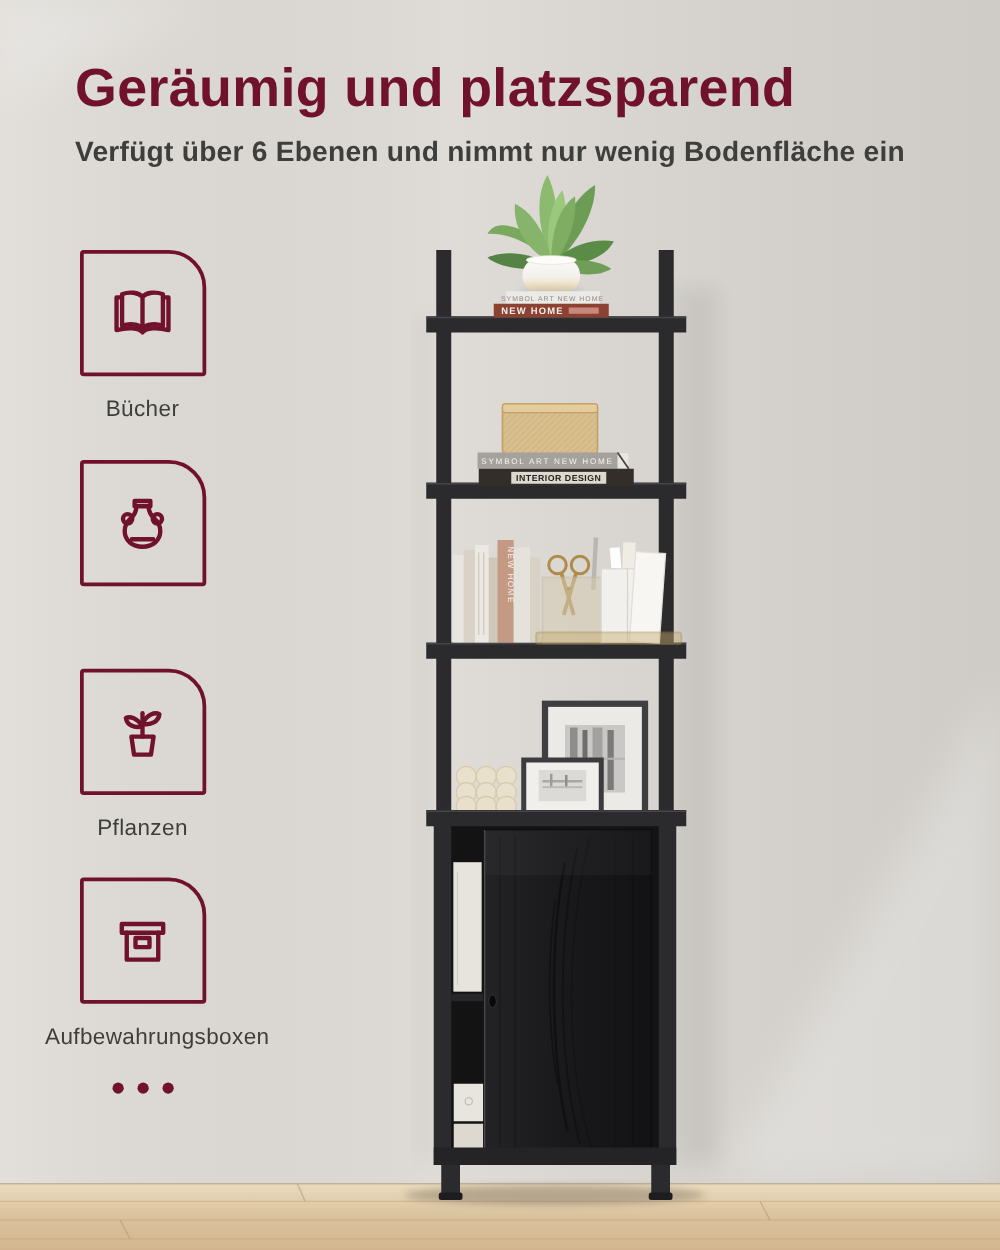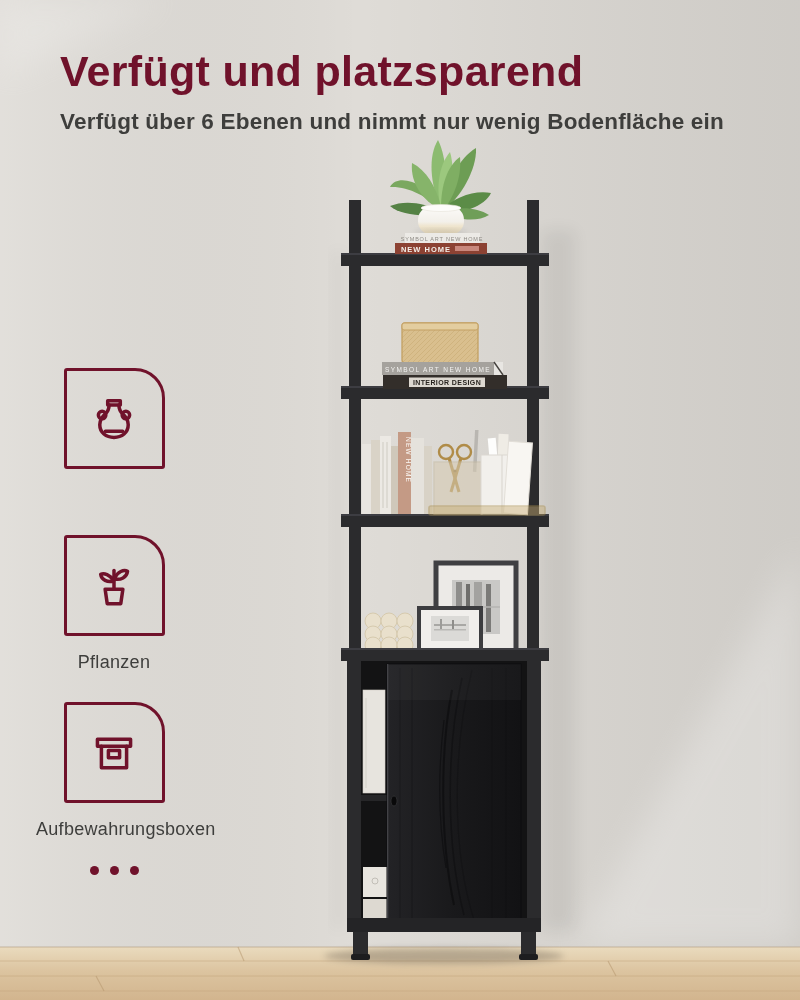--- a/index.html
+++ b/index.html
@@ -262,24 +262,34 @@
       <g>
         <rect x="353" y="932" width="15" height="25" style="fill:var(--color-shelf,#2B2B2D)"></rect>
         <rect x="521" y="932" width="15" height="25" style="fill:var(--color-shelf,#2B2B2D)"></rect>
         <rect x="351" y="954" width="19" height="6" rx="2" fill="#1D1D1F"></rect>
         <rect x="519" y="954" width="19" height="6" rx="2" fill="#1D1D1F"></rect>
       </g>
     </g>
   </svg>
 
   <div class="header">
-    <div class="title">Verfügt und platzsparend</div>
+    <div class="title">Geräumig und platzsparend</div>
     <div class="subtitle">Verfügt über 6 Ebenen und nimmt nur wenig Bodenfläche ein</div>
   </div>
 
+  <div class="feature" style="top:200px">
+    <div class="icon-box">
+      <svg viewBox="0 0 24 24">
+        <path class="stk" d="M3.1 6.4 H5 M20.9 6.4 H19 M3.1 6.4 V17.6 C7.4 16.5 10.7 16.9 12 18.4 C13.3 16.9 16.6 16.5 20.9 17.6 V6.4"></path>
+        <path class="stk" d="M12 6.2 C10.6 4.7 7.6 4.3 5 5.3 V16.1 C7.6 15.2 10.6 15.5 12 17 C13.4 15.5 16.4 15.2 19 16.1 V5.3 C16.4 4.3 13.4 4.7 12 6.2 Z"></path>
+        <path class="stk" d="M12 6.2 V17"></path>
+      </svg>
+    </div>
+    <div class="feature-label">Bücher</div>
+  </div>
 
   <div class="feature" style="top:368px">
     <div class="icon-box">
       <svg viewBox="0 0 24 24">
         <rect class="stk" x="9.3" y="4.2" width="5.4" height="1.8"></rect>
         <circle class="stk" cx="6.9" cy="10.3" r="1.6"></circle>
         <circle class="stk" cx="17.1" cy="10.3" r="1.6"></circle>
         <path class="stk" d="M9.9 6 C9.9 7.8 9.3 8.9 8.2 9.9 C6.7 11.2 5.9 12.8 5.9 14.5 C5.9 17.8 8.6 19.9 12 19.9 C15.4 19.9 18.1 17.8 18.1 14.5 C18.1 12.8 17.3 11.2 15.8 9.9 C14.7 8.9 14.1 7.8 14.1 6"></path>
         <path class="stk" d="M8.3 17.3 H15.7"></path>
       </svg>

